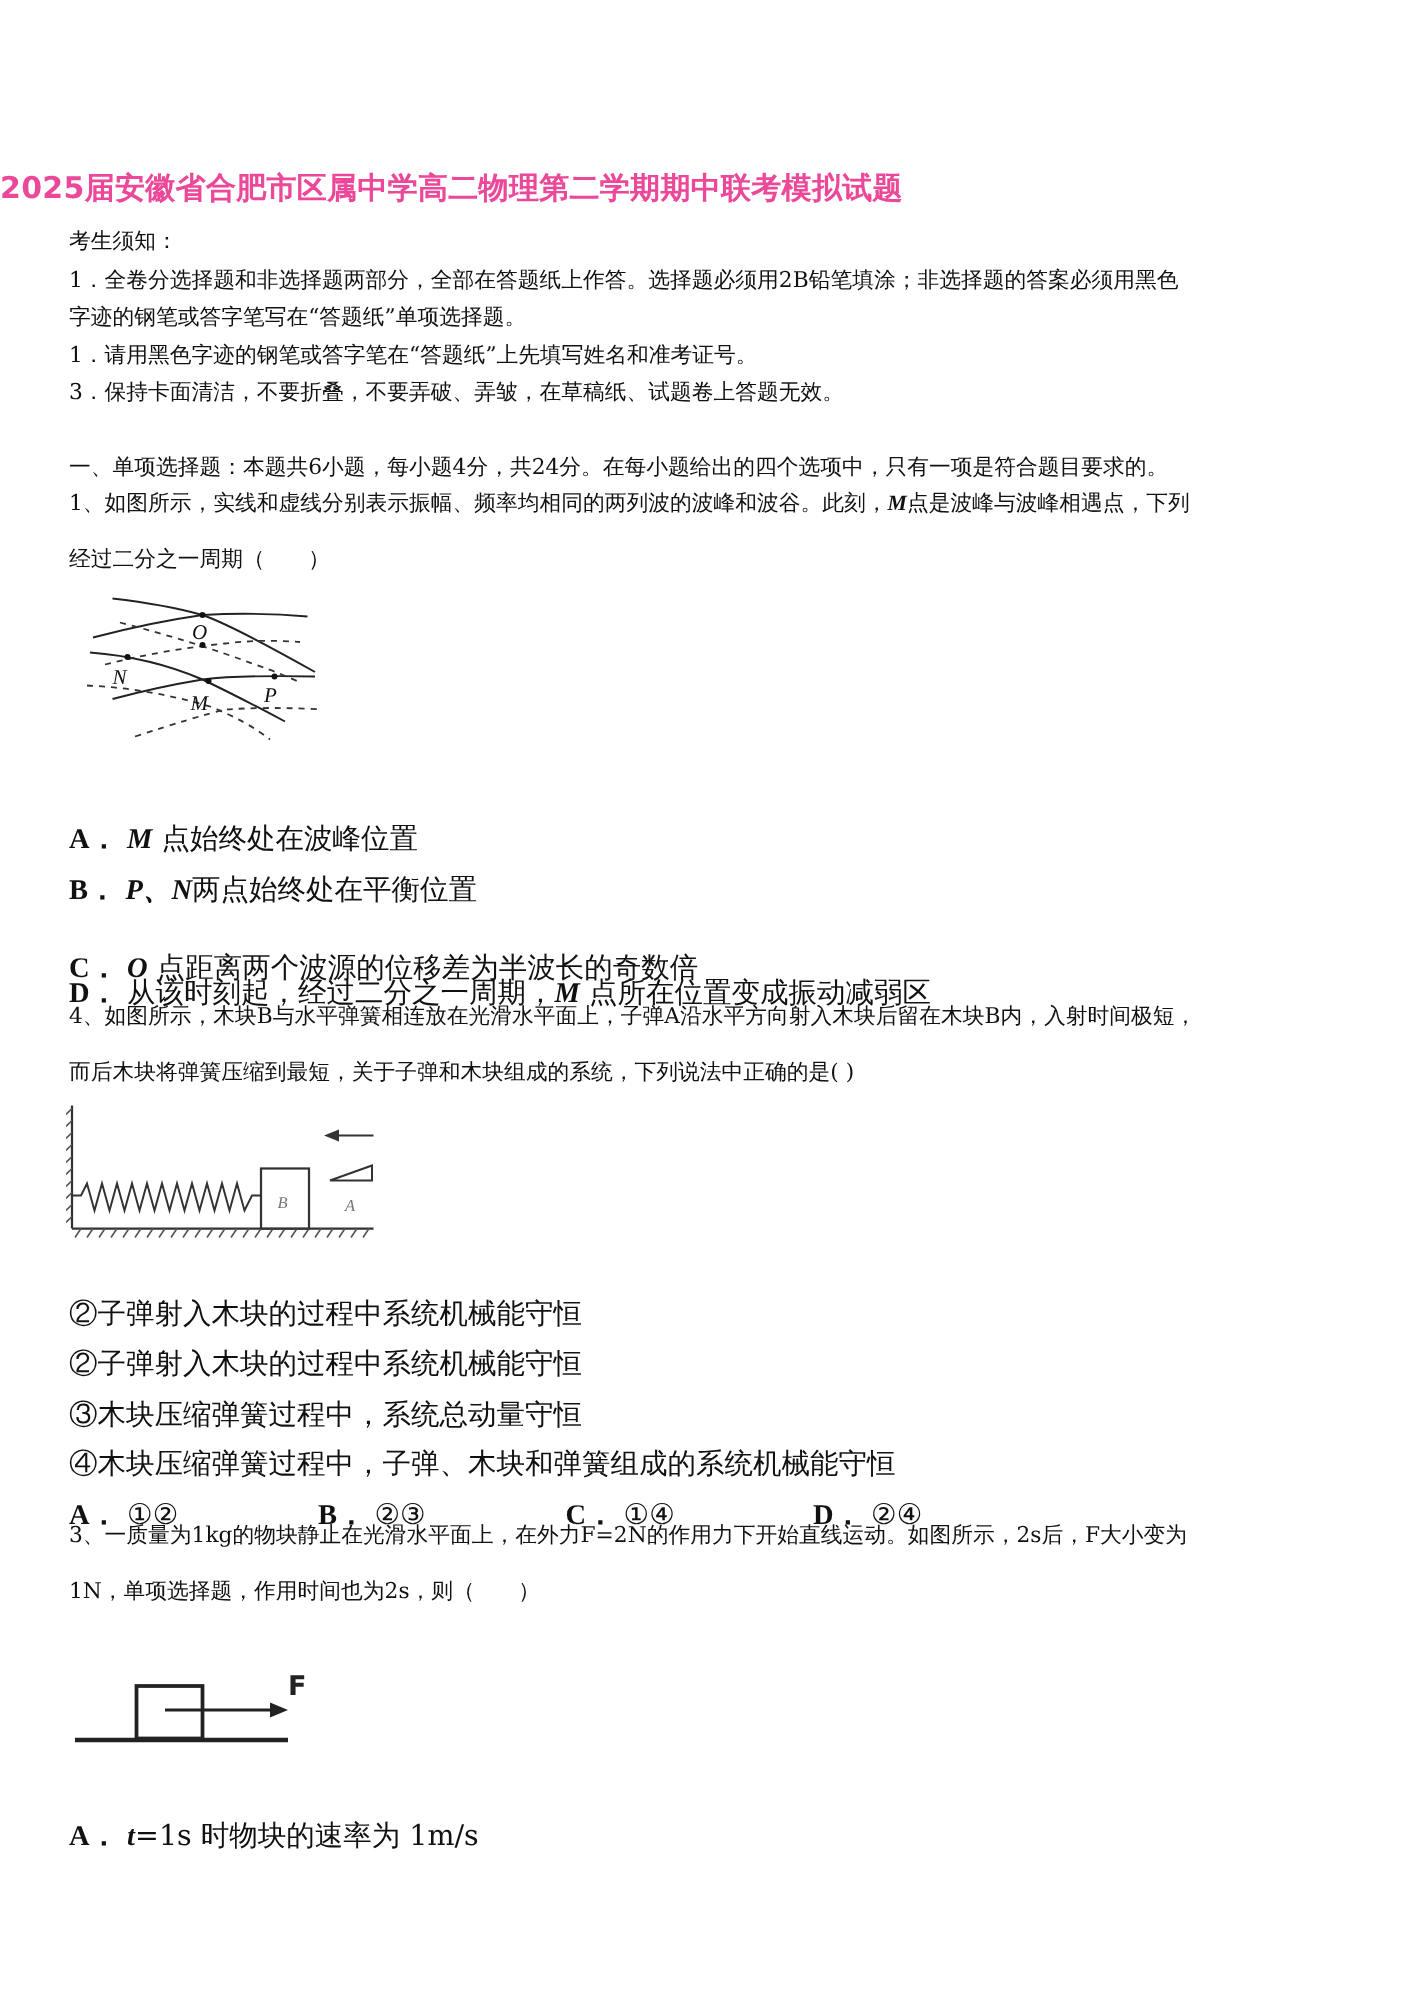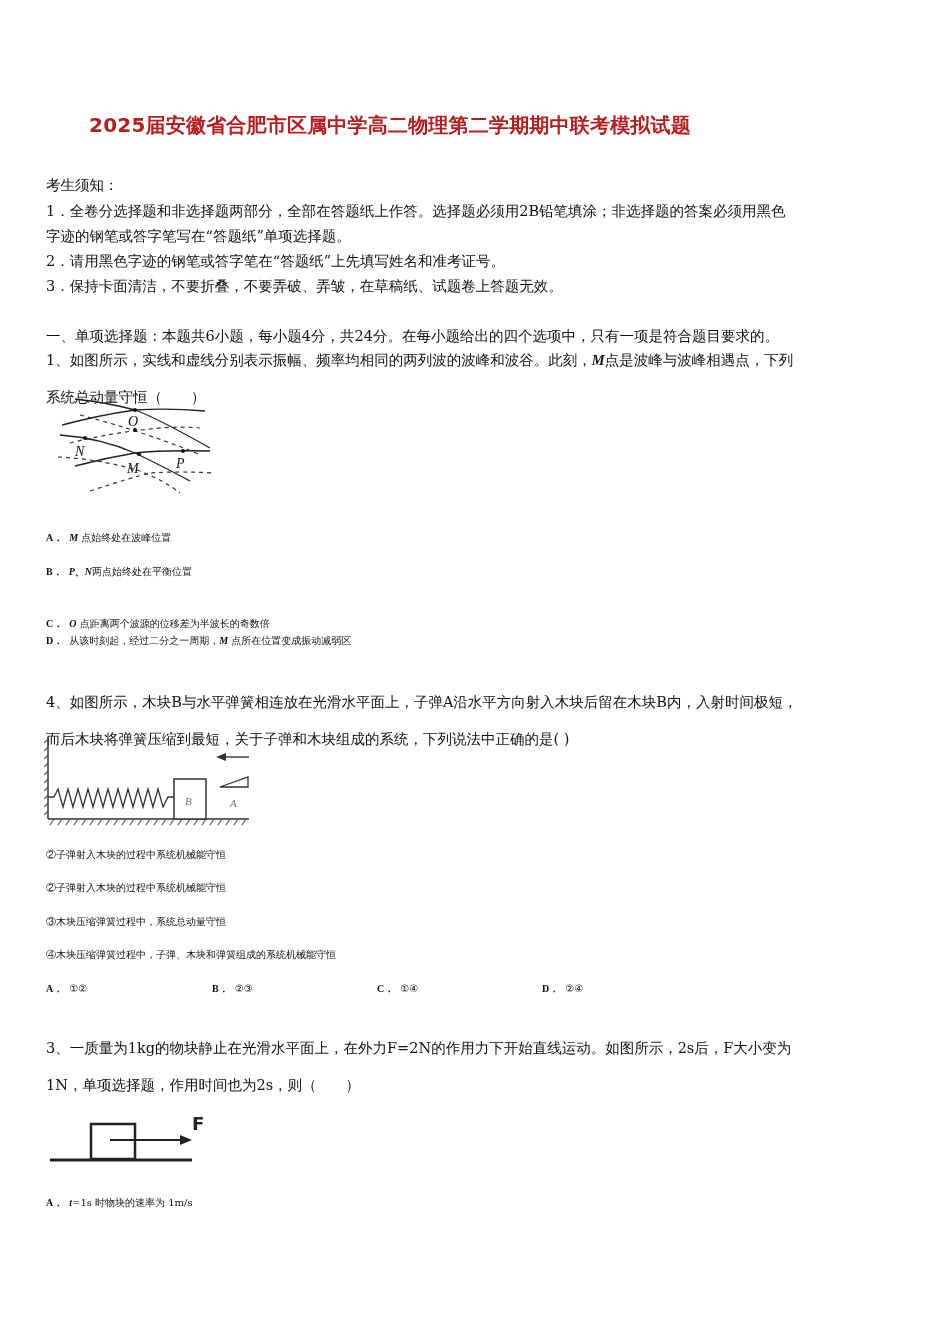--- a/index.html
+++ b/index.html
@@ -1,43 +1,43 @@
 <!DOCTYPE html>
 <html><head>
 <meta charset="utf-8">
 <style>
   html, body { margin: 0; padding: 0; background: #ffffff; }
   body { width: 950px; height: 1344px; position: relative; overflow: hidden;
          font-family: "DejaVu Serif", "Liberation Serif", serif; color: #111; }
   .abs { position: absolute; white-space: nowrap; }
-  .title { left: 0; width: 780px; top: 112px; text-align: center; font-family: "DejaVu Sans", "Liberation Sans", sans-serif;
-           font-weight: bold; font-size: 20px; letter-spacing: 0.2px; color: #b91c1c; }
-  .txt { font-size: 14.5px; line-height: 20px; left: 46px; margin-top: 24px; }
-  .opt { font-size: 10px; line-height: 16px; left: 46px; }
+  .title { left: 0; width: 780px; top: 112px; font-family: "DejaVu Sans", "Liberation Sans", sans-serif;
+           font-weight: bold; font-size: 20px; letter-spacing: 0.2px; color: #ec4899; }
+  .txt { font-size: 14.5px; line-height: 20px; left: 46px; }
+  .opt { font-size: 19px; line-height: 27px; left: 46px; margin-top: 16px; }
   .opt b.l { font-weight: bold; margin-right: 6px; font-family: "Liberation Serif", serif; }
   .it { font-style: italic; font-weight: bold; font-family: "Liberation Serif", serif; }
   svg { position: absolute; }
 </style>
 </head>
 <body>
 
 <div class="abs title">2025届安徽省合肥市区属中学高二物理第二学期期中联考模拟试题</div>
 
 <div class="abs txt" style="top:151px">考生须知：</div>
 <div class="abs txt" style="top:177px">1．全卷分选择题和非选择题两部分，全部在答题纸上作答。选择题必须用2B铅笔填涂；非选择题的答案必须用黑色</div>
 <div class="abs txt" style="top:202px">字迹的钢笔或答字笔写在“答题纸”单项选择题。</div>
-<div class="abs txt" style="top:227px">2．请用黑色字迹的钢笔或答字笔在“答题纸”上先填写姓名和准考证号。</div>
+<div class="abs txt" style="top:227px">1．请用黑色字迹的钢笔或答字笔在“答题纸”上先填写姓名和准考证号。</div>
 <div class="abs txt" style="top:252px">3．保持卡面清洁，不要折叠，不要弄破、弄皱，在草稿纸、试题卷上答题无效。</div>
 
 <div class="abs txt" style="top:302px">一、单项选择题：本题共6小题，每小题4分，共24分。在每小题给出的四个选项中，只有一项是符合题目要求的。</div>
 
 <div class="abs txt" style="top:326px">
   <span>1、如图所示，实线和虚线分别表示振幅、频率均相同的两列波的波峰和波谷。此刻，</span><span class="it">M</span><span>点是波峰与波峰相遇点，下列</span>
 </div>
-<div class="abs txt" style="top:363px">系统总动量守恒（　　）</div>
+<div class="abs txt" style="top:363px">经过二分之一周期（　　）</div>
 
 <svg style="left:50px;top:393px" width="170" height="105" viewBox="0 0 170 105">
   <g stroke="#222" stroke-width="1.3" fill="none">
     <path d="M25,6 Q60,10 85,17 Q105,24 160,55"></path>
     <path d="M12,32 Q50,22 85,17 Q120,15 155,18"></path>
     <path d="M10,42 Q50,45 85,60 Q110,72 140,88"></path>
     <path d="M25,73 Q55,65 85,60 Q110,57 160,58"></path>
   </g>
   <g stroke="#333" stroke-width="1.2" fill="none" stroke-dasharray="4,4">
     <path d="M30,22 Q80,35 120,50 Q140,57 150,62"></path>

